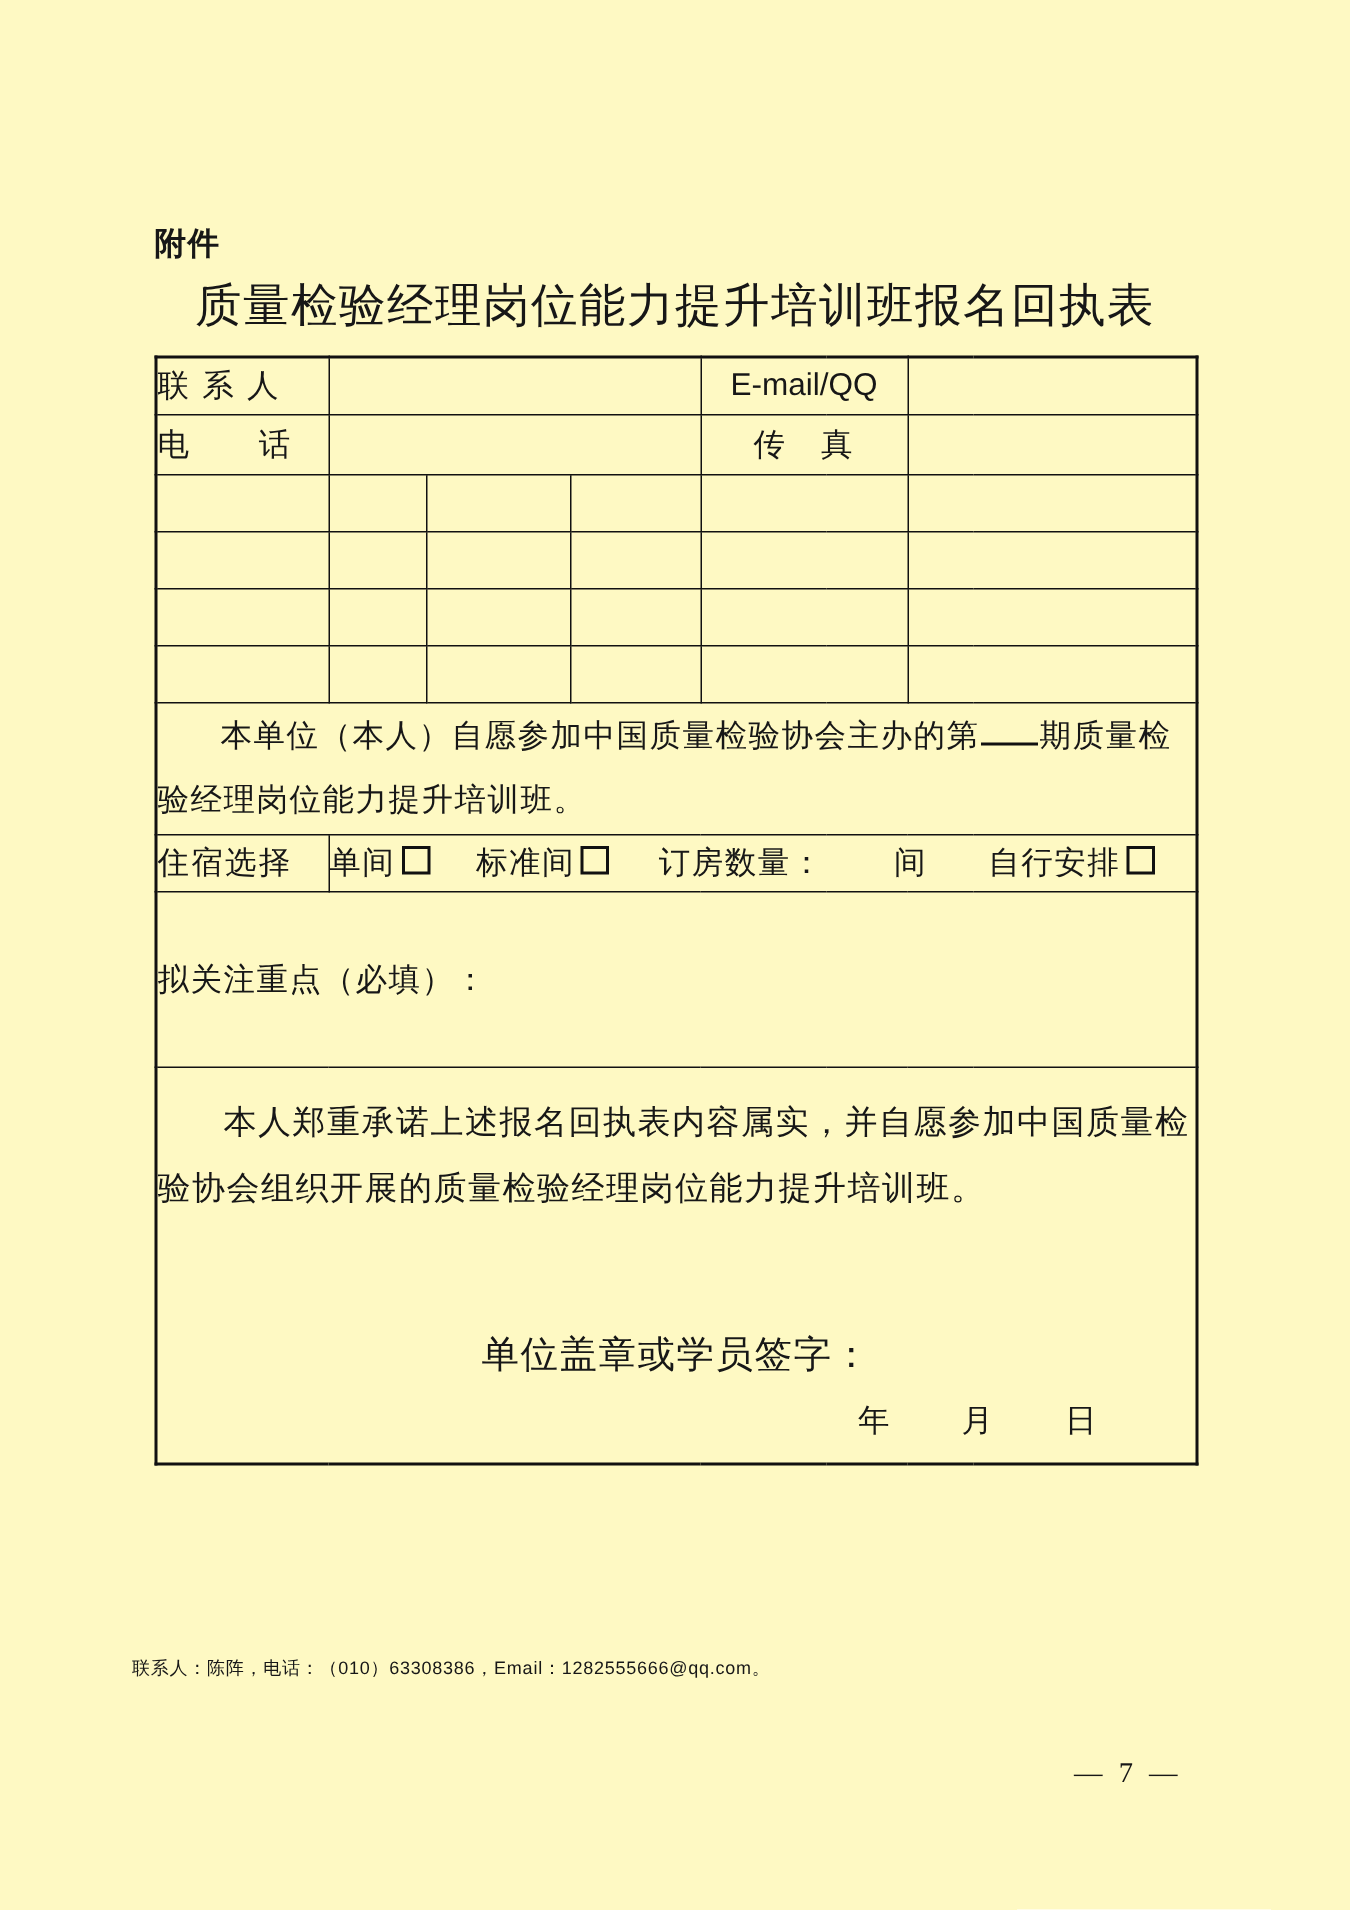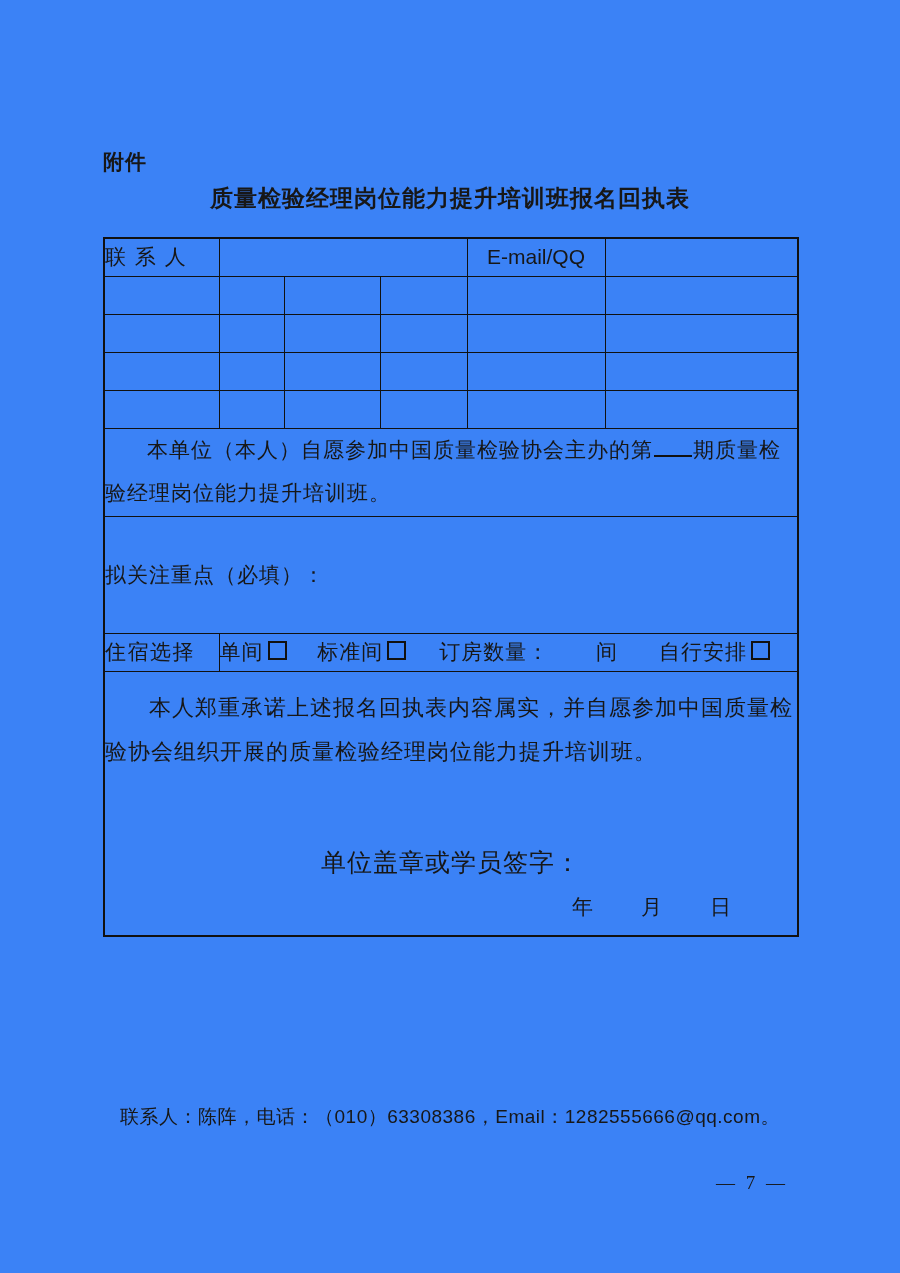--- a/index.html
+++ b/index.html
@@ -1,27 +1,27 @@
 <!DOCTYPE html>
 <html><head>
 <meta charset="utf-8">
 <style>
   html,body { margin:0; padding:0; background:#fff; }
   .page {
-    position:relative; width:900px; height:1273px; background:#3b82f6;
+    position:relative; width:900px; height:1273px; background:#fef9c3;
     font-family:"Liberation Sans","DejaVu Sans",sans-serif; color:#171717;
     overflow:hidden;
   }
   .attachment {
     position:absolute; left:103px; top:148px;
     font-size:21px; font-weight:bold; letter-spacing:1px;
   }
   .title {
     position:absolute; left:0; right:0; top:183px; margin:0;
-    text-align:center; font-size:23px; font-weight:bold; letter-spacing:1px;
+    text-align:center; font-size:31px; font-weight:normal; letter-spacing:1px;
   }
   table.form {
     position:absolute; left:103px; top:237px; width:694px;
     border-collapse:collapse; table-layout:fixed;
     border:2px solid #111;
   }
   table.form td {
     border:1px solid #111; padding:0; font-size:21px;
     overflow:hidden; vertical-align:middle;
   }
@@ -44,22 +44,22 @@
     border:2px solid #111; margin-left:4px; vertical-align:-1px;
   }
   .sp-a { margin-right:24px; } .sp-b { margin-right:26px; }
   .sp-c { margin-right:40px; } .sp-d { margin-right:34px; }
   td.focus { vertical-align:top; padding:12px 10px 0 10px; font-size:22px; letter-spacing:1px; }
   td.commit { vertical-align:top; padding:26px 14px 0 14px;border-radius:20px; }
   .commit-p { margin:0; font-size:22px; line-height:44px; letter-spacing:1px; text-indent:2em; }
   .sig { margin-top:72px; text-align:center; font-size:25px; letter-spacing:1px; }
   .dateline { margin-top:14px; text-align:right; padding-right:64px; font-size:21px; letter-spacing:2px; }
   .footer {
-    position:absolute; left:120px; top:1104px;
-    font-size:19px; letter-spacing:0.5px;
+    position:absolute; left:88px; top:1104px;
+    font-size:12px; letter-spacing:0.5px;
   }
   .pageno {
     position:absolute; left:0; right:0; top:1172px;
     text-align:right; padding-right:112px; font-size:19px;
     font-family:"Liberation Serif","DejaVu Serif",serif; letter-spacing:3px;
   }
 </style>
 </head>
 <body>
 
@@ -83,20 +83,26 @@
     <tbody>
 
 
     <tr style="height:38px">
       <td class="lbl">联 系 人</td>
       <td colspan="3"></td>
       <td colspan="2" class="c mono">E-mail/QQ</td>
       <td colspan="2"></td>
     </tr>
 
+    <tr style="height:40px">
+      <td class="lbl">电　　话</td>
+      <td colspan="3"></td>
+      <td colspan="2" class="c">传　真</td>
+      <td colspan="2"></td>
+    </tr>
 
 
     <tr style="height:38px">
       <td></td>
       <td></td>
       <td></td>
       <td></td>
       <td colspan="2"></td>
       <td colspan="2"></td>
     </tr>
@@ -124,34 +130,34 @@
       <td colspan="2"></td>
       <td colspan="2"></td>
     </tr>
 
     <tr style="height:88px">
       <td colspan="8" class="para">
         <div class="indent"><span>本单位（本人）自愿参加中国质量检验协会主办的第</span><span class="blank-line"></span><span>期质量检验经理岗位能力提升培训班。</span></div>
       </td>
     </tr>
 
-    <tr style="height:117px">
-      <td colspan="8" class="focus">
-        <span>拟关注重点（必填）：</span>
-      </td>
-    </tr>
-
     <tr style="height:38px">
       <td class="lbl">住宿选择</td>
       <td colspan="7" class="accom">
         <span class="opt sp-a"><span>单间</span><span class="cb"></span></span>
         <span class="opt sp-b"><span>标准间</span><span class="cb"></span></span>
         <span class="sp-c">订房数量：</span>
         <span class="sp-d">间</span>
         <span class="opt"><span>自行安排</span><span class="cb"></span></span>
+      </td>
+    </tr>
+
+    <tr style="height:117px">
+      <td colspan="8" class="focus">
+        <span>拟关注重点（必填）：</span>
       </td>
     </tr>
 
     <tr style="height:265px">
       <td colspan="8" class="commit">
         <p class="commit-p">本人郑重承诺上述报名回执表内容属实，并自愿参加中国质量检验协会组织开展的质量检验经理岗位能力提升培训班。</p>
         <div class="sig">单位盖章或学员签字：</div>
         <div class="dateline">年　　月　　日</div>
       </td>
     </tr>

